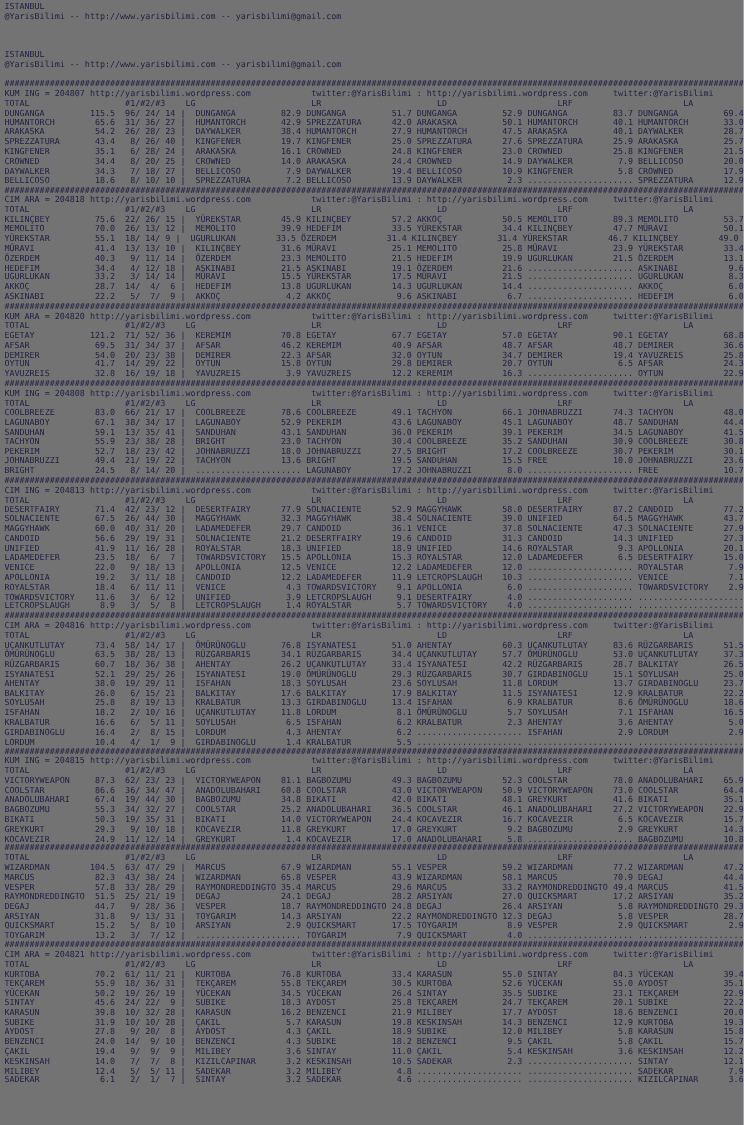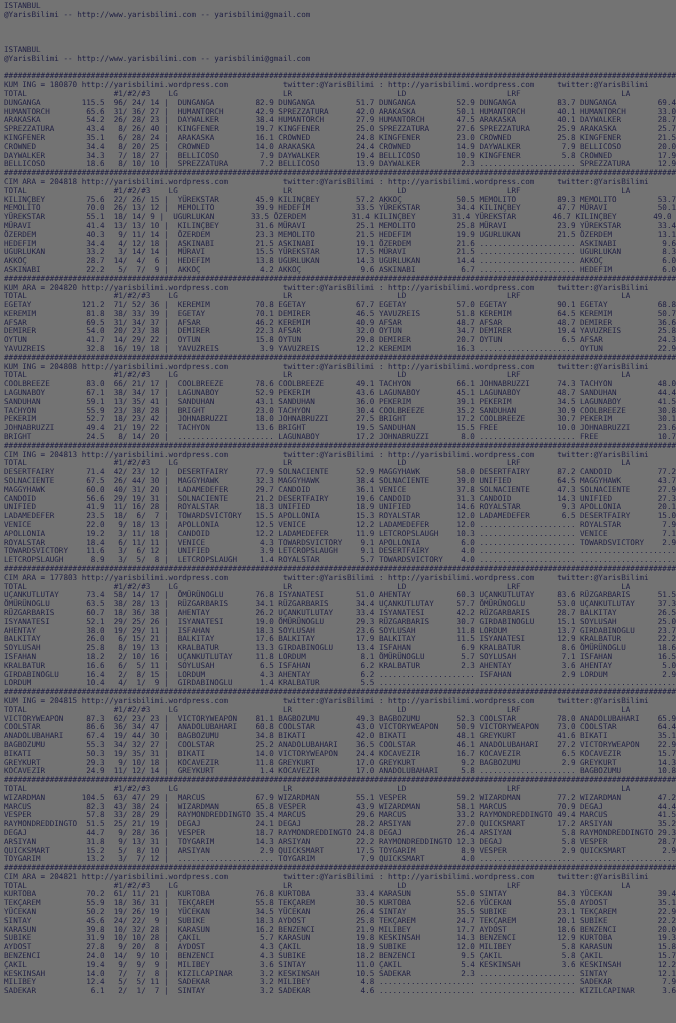--- a/index.html
+++ b/index.html
@@ -23,21 +23,21 @@
     <div class="ln"> </div>
     <div class="ln"> </div>
     <div class="ln"> </div>
     <div class="ln">ISTANBUL</div>
     <div class="ln">@YarisBilimi -- http://www.yarisbilimi.com -- yarisbilimi@gmail.com</div>
     <div class="ln"> </div>
   </div>
   <div id="sections">
       <div class="block">
         <div class="ln">###################################################################################################################################################</div>
-        <div class="ln">KUM ING = 180870 http://yarisbilimi.wordpress.com            twitter:@YarisBilimi : http://yarisbilimi.wordpress.com     twitter:@YarisBilimi</div>
+        <div class="ln">KUM ING = 204807 http://yarisbilimi.wordpress.com            twitter:@YarisBilimi : http://yarisbilimi.wordpress.com     twitter:@YarisBilimi</div>
         <div class="ln">TOTAL                   #1/#2/#3    LG                       LR                       LD                      LRF                      LA</div>
         <div class="ln">DUNGANGA         115.5  96/ 24/ 14 |  DUNGANGA         82.9 DUNGANGA         51.7 DUNGANGA         52.9 DUNGANGA         83.7 DUNGANGA         69.4</div>
         <div class="ln">HUMANTORCH        65.6  31/ 36/ 27 |  HUMANTORCH       42.9 SPREZZATURA      42.0 ARAKASKA         50.1 HUMANTORCH       40.1 HUMANTORCH       33.0</div>
         <div class="ln">ARAKASKA          54.2  26/ 28/ 23 |  DAYWALKER        38.4 HUMANTORCH       27.9 HUMANTORCH       47.5 ARAKASKA         40.1 DAYWALKER        28.7</div>
         <div class="ln">SPREZZATURA       43.4   8/ 26/ 40 |  KINGFENER        19.7 KINGFENER        25.0 SPREZZATURA      27.6 SPREZZATURA      25.9 ARAKASKA         25.7</div>
         <div class="ln">KINGFENER         35.1   6/ 28/ 24 |  ARAKASKA         16.1 CROWNED          24.8 KINGFENER        23.0 CROWNED          25.8 KINGFENER        21.5</div>
         <div class="ln">CROWNED           34.4   8/ 20/ 25 |  CROWNED          14.0 ARAKASKA         24.4 CROWNED          14.9 DAYWALKER         7.9 BELLICOSO        20.0</div>
         <div class="ln">DAYWALKER         34.3   7/ 18/ 27 |  BELLICOSO         7.9 DAYWALKER        19.4 BELLICOSO        10.9 KINGFENER         5.8 CROWNED          17.9</div>
         <div class="ln">BELLICOSO         18.6   8/ 10/ 10 |  SPREZZATURA       7.2 BELLICOSO        13.9 DAYWALKER         2.3 ..................... SPREZZATURA      12.9</div>
       </div>
@@ -53,21 +53,20 @@
         <div class="ln">HEDEFIM           34.4   4/ 12/ 18 |  ASKINABI         21.5 ASKINABI         19.1 ÖZERDEM          21.6 ..................... ASKINABI          9.6</div>
         <div class="ln">UGURLUKAN         33.2   3/ 14/ 14 |  MÜRAVI           15.5 YÜREKSTAR        17.5 MÜRAVI           21.5 ..................... UGURLUKAN         8.3</div>
         <div class="ln">AKKOÇ             28.7  14/  4/  6 |  HEDEFIM          13.8 UGURLUKAN        14.3 UGURLUKAN        14.4 ..................... AKKOÇ             6.0</div>
         <div class="ln">ASKINABI          22.2   5/  7/  9 |  AKKOÇ             4.2 AKKOÇ             9.6 ASKINABI          6.7 ..................... HEDEFIM           6.0</div>
       </div>
       <div class="block">
         <div class="ln">###################################################################################################################################################</div>
         <div class="ln">KUM ARA = 204820 http://yarisbilimi.wordpress.com            twitter:@YarisBilimi : http://yarisbilimi.wordpress.com     twitter:@YarisBilimi</div>
         <div class="ln">TOTAL                   #1/#2/#3    LG                       LR                       LD                      LRF                      LA</div>
         <div class="ln">EGETAY           121.2  71/ 52/ 36 |  KEREMIM          70.8 EGETAY           67.7 EGETAY           57.0 EGETAY           90.1 EGETAY           68.8</div>
-        <div class="ln">KEREMIM           81.8  38/ 33/ 39 |  EGETAY           70.1 DEMIRER          46.5 YAVUZREIS        51.8 KEREMIM          64.5 KEREMIM          50.7</div>
         <div class="ln">AFSAR             69.5  31/ 34/ 37 |  AFSAR            46.2 KEREMIM          40.9 AFSAR            48.7 AFSAR            48.7 DEMIRER          36.6</div>
         <div class="ln">DEMIRER           54.0  20/ 23/ 38 |  DEMIRER          22.3 AFSAR            32.0 OYTUN            34.7 DEMIRER          19.4 YAVUZREIS        25.8</div>
         <div class="ln">OYTUN             41.7  14/ 29/ 22 |  OYTUN            15.8 OYTUN            29.8 DEMIRER          20.7 OYTUN             6.5 AFSAR            24.3</div>
         <div class="ln">YAVUZREIS         32.8  16/ 19/ 18 |  YAVUZREIS         3.9 YAVUZREIS        12.2 KEREMIM          16.3 ..................... OYTUN            22.9</div>
       </div>
       <div class="block">
         <div class="ln">###################################################################################################################################################</div>
         <div class="ln">KUM ING = 204808 http://yarisbilimi.wordpress.com            twitter:@YarisBilimi : http://yarisbilimi.wordpress.com     twitter:@YarisBilimi</div>
         <div class="ln">TOTAL                   #1/#2/#3    LG                       LR                       LD                      LRF                      LA</div>
         <div class="ln">COOLBREEZE        83.0  66/ 21/ 17 |  COOLBREEZE       78.6 COOLBREEZE       49.1 TACHYON          66.1 JOHNABRUZZI      74.3 TACHYON          48.0</div>
@@ -89,21 +88,21 @@
         <div class="ln">UNIFIED           41.9  11/ 16/ 28 |  ROYALSTAR        18.3 UNIFIED          18.9 UNIFIED          14.6 ROYALSTAR         9.3 APOLLONIA        20.1</div>
         <div class="ln">LADAMEDEFER       23.5  18/  6/  7 |  TOWARDSVICTORY   15.5 APOLLONIA        15.3 ROYALSTAR        12.0 LADAMEDEFER       6.5 DESERTFAIRY      15.0</div>
         <div class="ln">VENICE            22.0   9/ 18/ 13 |  APOLLONIA        12.5 VENICE           12.2 LADAMEDEFER      12.0 ..................... ROYALSTAR         7.9</div>
         <div class="ln">APOLLONIA         19.2   3/ 11/ 18 |  CANDOID          12.2 LADAMEDEFER      11.9 LETCROPSLAUGH    10.3 ..................... VENICE            7.1</div>
         <div class="ln">ROYALSTAR         18.4   6/ 11/ 11 |  VENICE            4.3 TOWARDSVICTORY    9.1 APOLLONIA         6.0 ..................... TOWARDSVICTORY    2.9</div>
         <div class="ln">TOWARDSVICTORY    11.6   3/  6/ 12 |  UNIFIED           3.9 LETCROPSLAUGH     9.1 DESERTFAIRY       4.0 ..................... .....................</div>
         <div class="ln">LETCROPSLAUGH      8.9   3/  5/  8 |  LETCROPSLAUGH     1.4 ROYALSTAR         5.7 TOWARDSVICTORY    4.0 ..................... .....................</div>
       </div>
       <div class="block">
         <div class="ln">###################################################################################################################################################</div>
-        <div class="ln">CIM ARA = 177803 http://yarisbilimi.wordpress.com            twitter:@YarisBilimi : http://yarisbilimi.wordpress.com     twitter:@YarisBilimi</div>
+        <div class="ln">CIM ARA = 204816 http://yarisbilimi.wordpress.com            twitter:@YarisBilimi : http://yarisbilimi.wordpress.com     twitter:@YarisBilimi</div>
         <div class="ln">TOTAL                   #1/#2/#3    LG                       LR                       LD                      LRF                      LA</div>
         <div class="ln">UÇANKUTLUTAY      73.4  58/ 14/ 17 |  ÖMÜRÜNOGLU       76.8 ISYANATESI       51.0 AHENTAY          60.3 UÇANKUTLUTAY     83.6 RÜZGARBARIS      51.5</div>
         <div class="ln">ÖMÜRÜNOGLU        63.5  38/ 28/ 13 |  RÜZGARBARIS      34.1 RÜZGARBARIS      34.4 UÇANKUTLUTAY     57.7 ÖMÜRÜNOGLU       53.0 UÇANKUTLUTAY     37.3</div>
         <div class="ln">RÜZGARBARIS       60.7  18/ 36/ 38 |  AHENTAY          26.2 UÇANKUTLUTAY     33.4 ISYANATESI       42.2 RÜZGARBARIS      28.7 BALKITAY         26.5</div>
         <div class="ln">ISYANATESI        52.1  29/ 25/ 26 |  ISYANATESI       19.0 ÖMÜRÜNOGLU       29.3 RÜZGARBARIS      30.7 GIRDABINOGLU     15.1 SOYLUSAH         25.0</div>
         <div class="ln">AHENTAY           38.0  19/ 29/ 11 |  ISFAHAN          18.3 SOYLUSAH         23.6 SOYLUSAH         11.8 LORDUM           13.7 GIRDABINOGLU     23.7</div>
         <div class="ln">BALKITAY          26.0   6/ 15/ 21 |  BALKITAY         17.6 BALKITAY         17.9 BALKITAY         11.5 ISYANATESI       12.9 KRALBATUR        22.2</div>
         <div class="ln">SOYLUSAH          25.8   8/ 19/ 13 |  KRALBATUR        13.3 GIRDABINOGLU     13.4 ISFAHAN           6.9 KRALBATUR         8.6 ÖMÜRÜNOGLU       18.6</div>
         <div class="ln">ISFAHAN           18.2   2/ 10/ 16 |  UÇANKUTLUTAY     11.8 LORDUM            8.1 ÖMÜRÜNOGLU        5.7 SOYLUSAH          7.1 ISFAHAN          16.5</div>
         <div class="ln">KRALBATUR         16.6   6/  5/ 11 |  SOYLUSAH          6.5 ISFAHAN           6.2 KRALBATUR         2.3 AHENTAY           3.6 AHENTAY           5.0</div>

